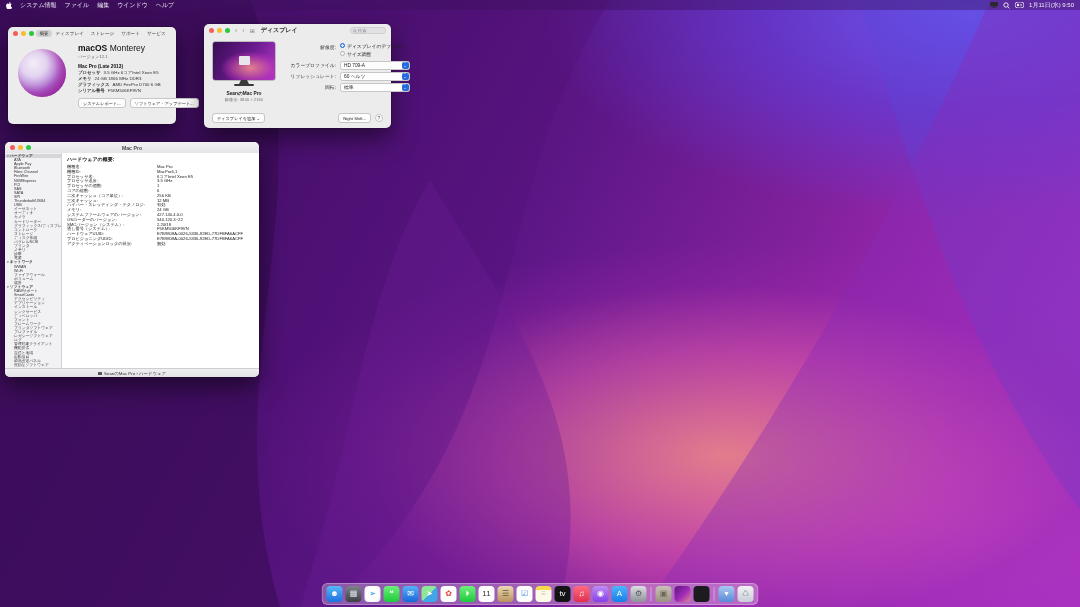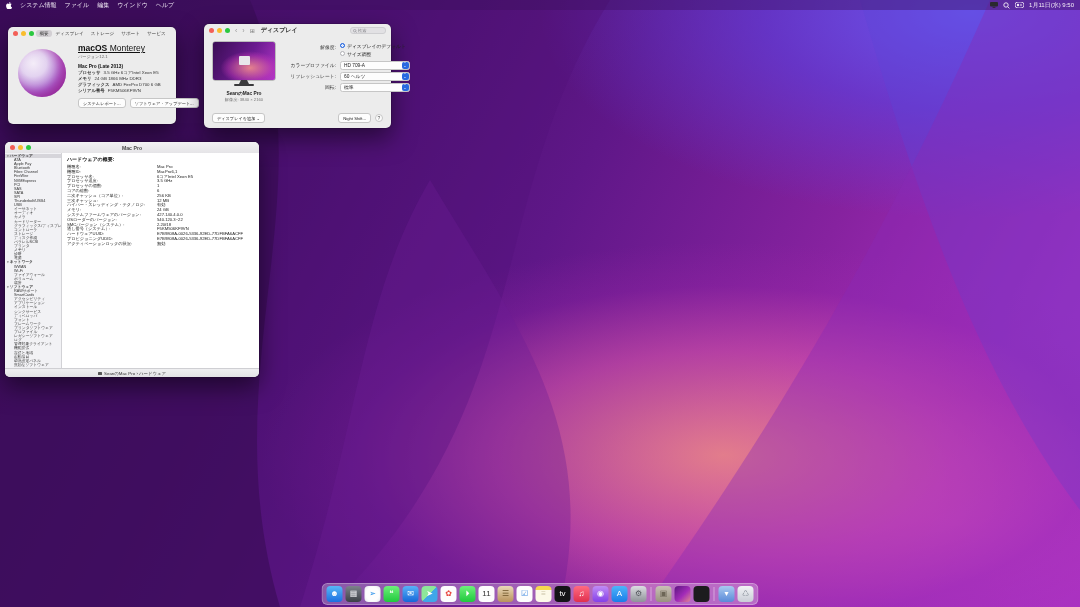--- a/index.html
+++ b/index.html
@@ -30,21 +30,21 @@
   #about { left:8px; top:27px; width:168px; height:97px; }
   #about .titlebar { height:12px; }
   #about .tabs { flex:1; display:flex; justify-content:center; gap:1px; }
   .tab { font-size:4.6px; color:#333; padding:1px 3px; border-radius:3px; white-space:nowrap; }
   .tab.selected { background:#d3d0d4; }
   #about .content { display:flex; padding:2px 8px 0 10px; }
   #mlogo { width:48px; height:48px; border-radius:50%; margin-top:8px; flex:none;
     background: radial-gradient(circle at 32% 30%, #f4edf8 0%, #e3d3f0 28%, #c49ade 46%, #a05cc8 62%, #7c35a8 78%, #4e1a6e 100%);
     box-shadow: inset -6px -4px 10px rgba(180,40,150,.55); }
   #about .info { margin-left:12px; font-size:4.4px; color:#333; }
-  #about .osline { font-size:8.5px; color:#111; margin-top:2px;text-decoration:underline; }
+  #about .osline { font-size:8.5px; color:#111; margin-top:2px; }
   #about .osline b { font-weight:bold; }
   #about .version { font-size:4.2px; color:#666; margin-top:1px; }
   #about .model { font-weight:bold; font-size:4.8px; margin-top:5px; color:#111; }
   .specrow { display:flex; margin-top:1.5px; line-height:4.6px; }
   .specrow .sl { font-weight:bold; margin-right:3px; white-space:nowrap; }
   #about .btns { display:flex; gap:4px; margin-top:5px; }
   .pbtn { font-size:4.2px; background:#fdfdfd; border:.5px solid #c6c6c6; border-radius:3px; padding:1.5px 4px; color:#222; white-space:nowrap; }
   
   #displays { left:204px; top:24px; width:187px; height:104px; }
   #displays .titlebar { height:13px; }

